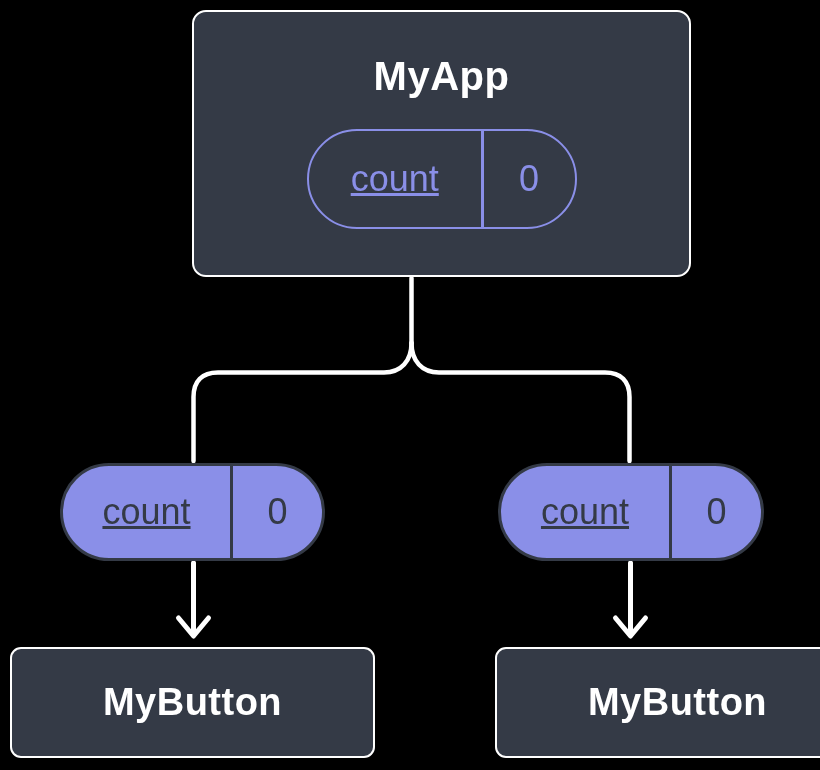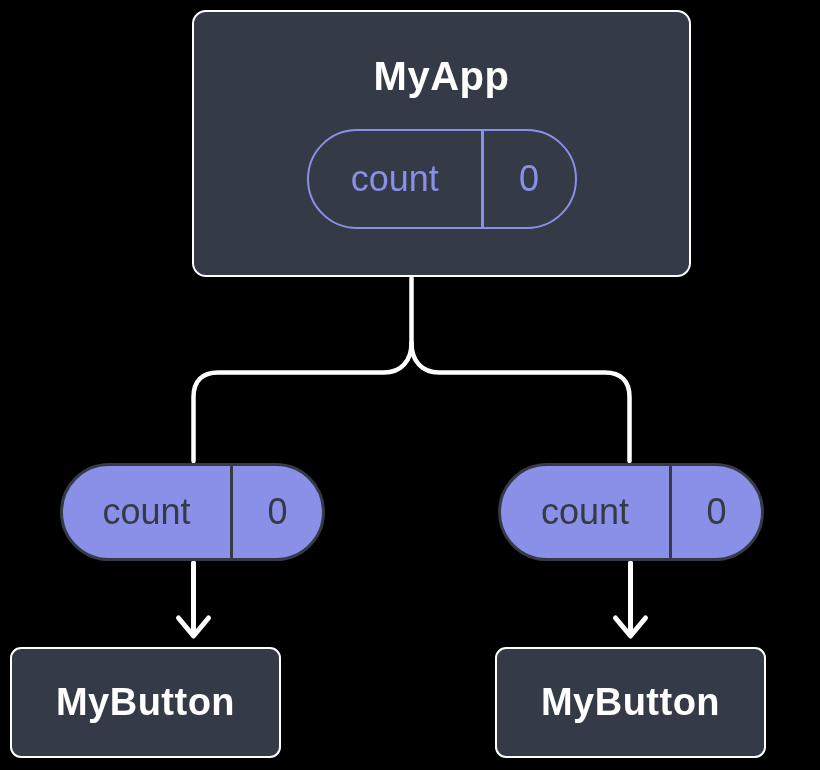--- a/index.html
+++ b/index.html
@@ -42,40 +42,40 @@
     font-size:40px;line-height:48px;font-weight:700;color:var(--node-text);
     letter-spacing:0.5px;
   }
   .pill{
     display:flex;align-items:stretch;overflow:hidden;
   }
   .pill-cell{
     display:flex;align-items:center;justify-content:center;
     font-size:36px;
   }
-  .pill-name{flex:1;}
+  .pill-name{flex:1;text-decoration:underline;}
   .state-pill{
     margin:29px auto 0;width:270px;height:100px;
     border:2.5px solid var(--accent-purple);border-radius:50px;
     color:var(--accent-purple);
   }
   .state-pill .pill-divider{width:2.5px;background:var(--accent-purple);}
   .state-pill .pill-value{width:91px;}
   .prop-pill{
     position:absolute;top:463px;height:98px;
     background:var(--accent-purple);
     border:3px solid var(--pill-dark);border-radius:49px;
     color:var(--pill-dark);
   }
   .prop-pill .pill-divider{width:3px;background:var(--pill-dark);}
   .prop-pill .pill-value{width:89px;}
   .prop-pill-left{left:60px;width:265px;}
   .prop-pill-right{left:498px;width:266px;}
   .leaf-node{
-    top:647px;width:271px;height:111px;border-radius:11px;
+    top:647px;width:365px;height:111px;border-radius:11px;
     display:flex;align-items:center;justify-content:center;
   }
   .leaf-node .leaf-title{
     font-size:38px;font-weight:700;letter-spacing:0.5px;color:var(--node-text);
   }
   .leaf-left{left:10px;}
   .leaf-right{left:495px;}
 </style>
 </head>
 <body>

